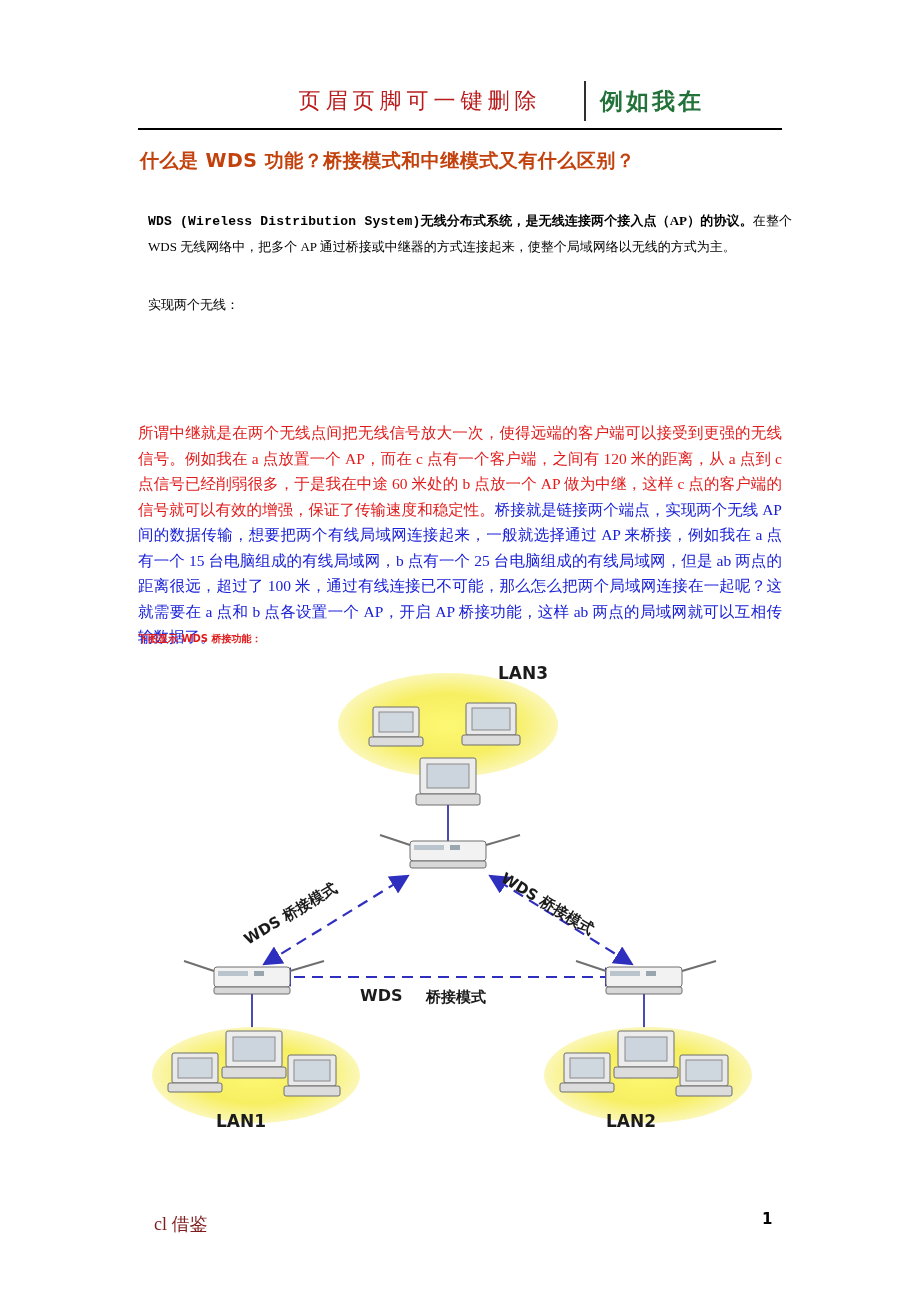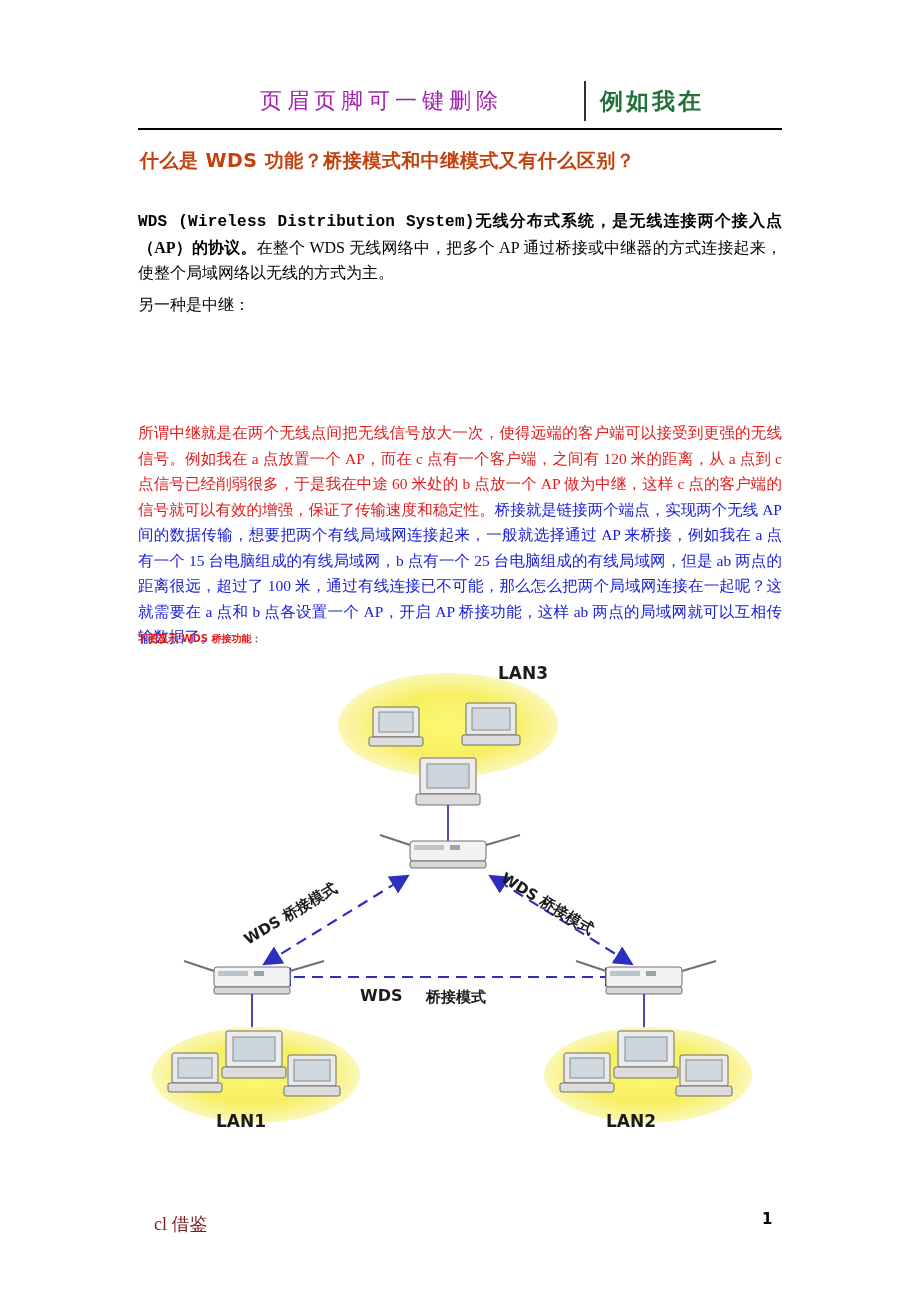--- a/index.html
+++ b/index.html
@@ -28,24 +28,25 @@
     left: 260px;
     top: 78px;
     width: 470px;
     height: 46px;
     display: flex;
     align-items: center;
   }
   .header-left {
     flex: 0 0 auto;
     width: 320px;
+    text-align: center;
     font-family: "DejaVu Sans", sans-serif;
     font-size: 22px;
     letter-spacing: 5px;
-    color: #a21caf;
+    color: #b91c1c;
   }
   .header-divider {
     width: 2px;
     height: 40px;
     background: #2f2f2f;
     margin: 0 14px 0 4px;
   }
   .header-right {
     flex: 0 0 auto;
     font-family: "DejaVu Sans", sans-serif;
@@ -73,22 +74,22 @@
     font-size: 19px;
     font-weight: bold;
     color: #c2410c;
     letter-spacing: 0.5px;
   }
 
   
   .para {
     position: absolute;
     width: 644px;
-    left: 138px;
-    font-size: 16px;
+    left: 148px;
+    font-size: 13px;
     line-height: 25px;
     color: #000;
     text-align: justify;
   }
   .mono {
     font-family: "Liberation Mono", monospace;
     font-weight: bold;
     letter-spacing: 0.2px;
   }
   .bold { font-weight: bold; }
@@ -158,21 +159,21 @@
     <div class="header-right">例如我在</div>
   </div>
   <div class="header-rule"></div>
 
   <div class="doc-title">什么是 WDS 功能？桥接模式和中继模式又有什么区别？</div>
 
   <div class="para" id="para1">
     <span class="mono">WDS (Wireless Distribution System)</span><span class="bold">无线分布式系统，是无线连接两个接入点（AP）的协议。</span><span>在整个 WDS 无线网络中，把多个 AP 通过桥接或中继器的方式连接起来，使整个局域网络以无线的方式为主。</span>
   </div>
 
-  <div class="para" id="para2">另一种是中继：</div>
+  <div class="para" id="para2">实现两个无线：</div>
 
 
   <div class="para-red">
     <span>所谓中继就是在两个无线点间把无线信号放大一次，使得远端的客户端可以接受到更强的无线信号。例如我在 a 点放置一个 AP，而在 c 点有一个客户端，之间有 120 米的距离，从 a 点到 c 点信号已经削弱很多，于是我在中途 60 米处的 b 点放一个 AP 做为中继，这样 c 点的客户端的信号就可以有效的增强，保证了传输速度和稳定性。</span><span class="para-blue-run">桥接就是链接两个端点，实现两个无线 AP 间的数据传输，想要把两个有线局域网连接起来，一般就选择通过 AP 来桥接，例如我在 a 点有一个 15 台电脑组成的有线局域网，b 点有一个 25 台电脑组成的有线局域网，但是 ab 两点的距离很远，超过了 100 米，通过有线连接已不可能，那么怎么把两个局域网连接在一起呢？这就需要在 a 点和 b 点各设置一个 AP，开启 AP 桥接功能，这样 ab 两点的局域网就可以互相传输数据了。</span>
   </div>
 
   <div class="caption">下图显示 WDS 桥接功能：</div>
 
   <div class="diagram">
     <svg width="620" height="500" viewBox="0 0 620 500" xmlns="http://www.w3.org/2000/svg">

